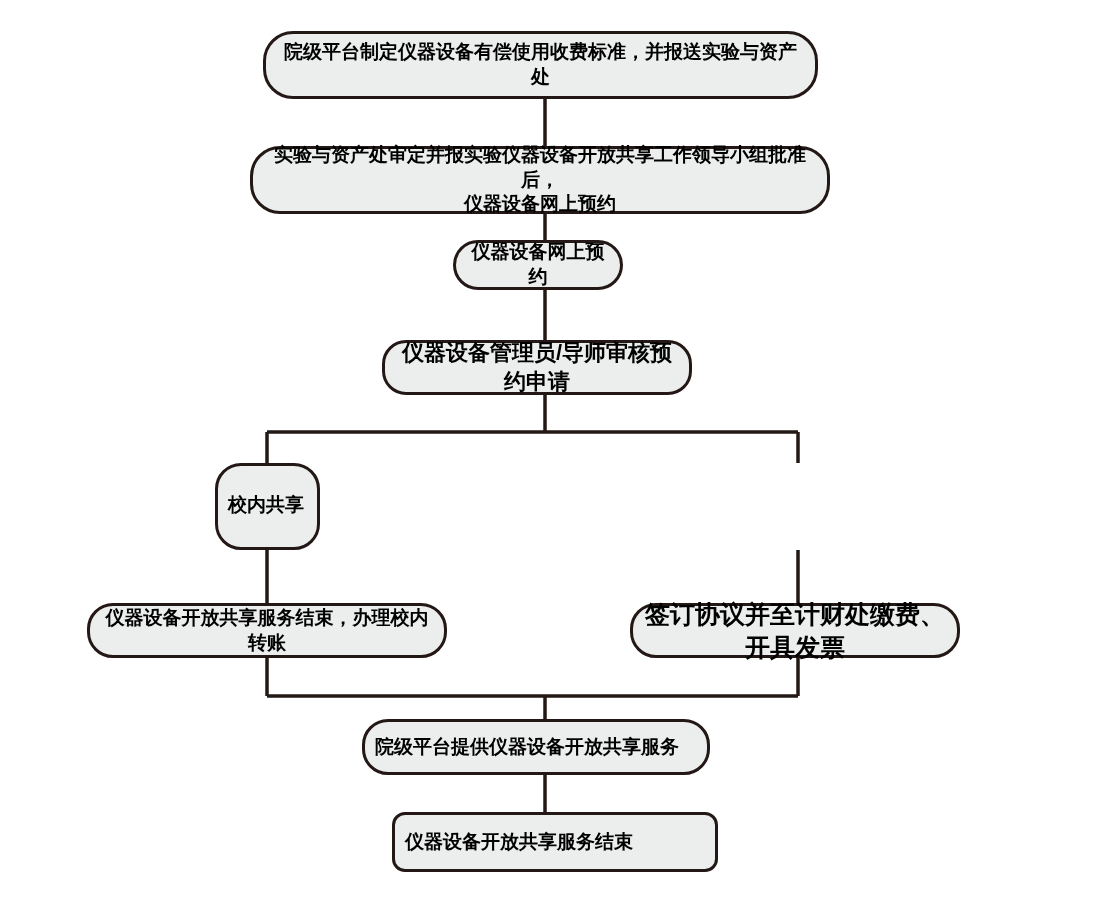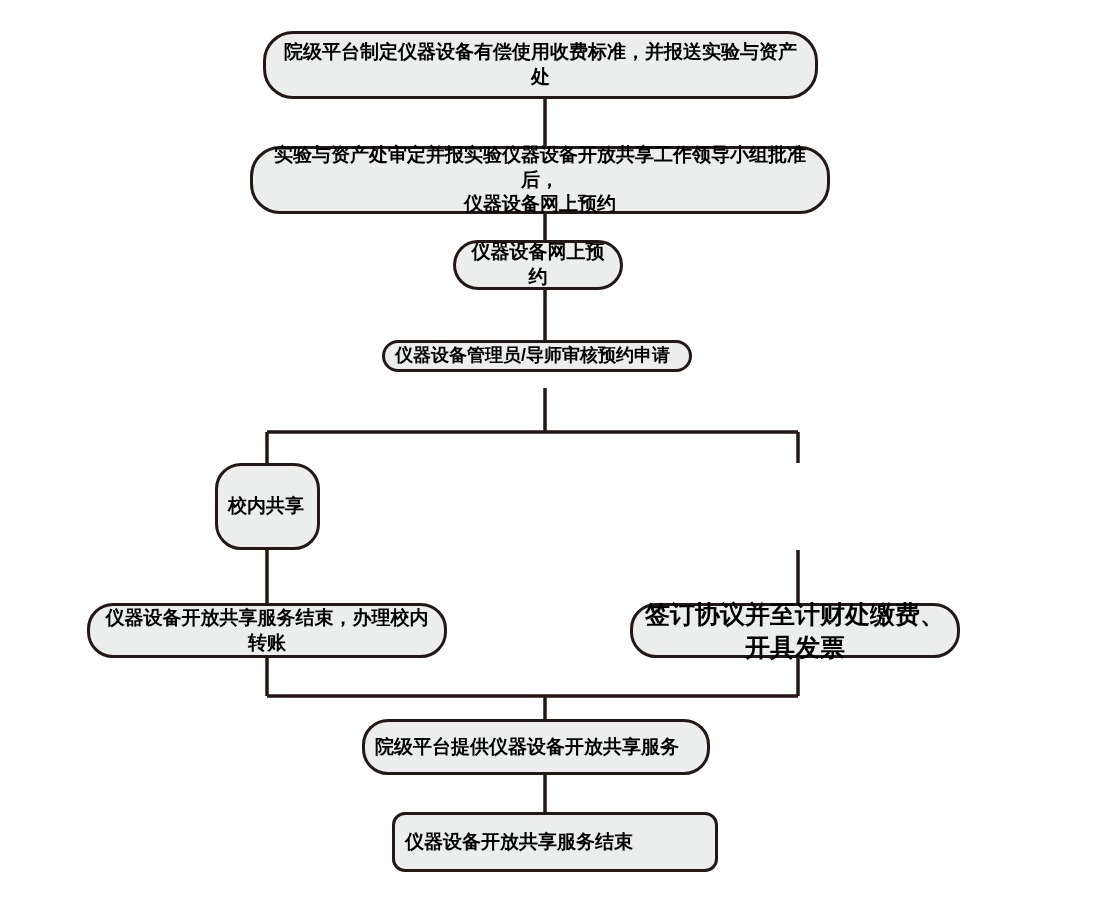--- a/index.html
+++ b/index.html
@@ -41,22 +41,22 @@
   }
   .node .label {
     display: block;
     padding: 0 10px;
     white-space: pre-line;
   }
   
   .n1 { left: 263px; top: 31px;  width: 555px; height: 68px; border-radius: 30px; font-size: 19px; }
   .n2 { left: 250px; top: 146px; width: 580px; height: 68px; border-radius: 30px; font-size: 19px; }
   .n3 { left: 453px; top: 240px; width: 170px; height: 50px; border-radius: 25px; font-size: 19px; }
-  .n4 { left: 382px; top: 340px; width: 310px; height: 32px; border-radius: 24px; font-size: 18px; }
-  .n5 { left: 215px; top: 463px; width: 105px; height: 87px; border-radius: 26px; font-size: 19px; }
+  .n4 { left: 382px; top: 340px; width: 310px; height: 55px; border-radius: 24px; font-size: 22px; }
+  .n5 { left: 215px; top: 463px; width: 105px; height: 87px; border-radius: 26px; font-size: 19px; font-family: Liberation Mono, monospace; }
   .n6 { left: 741px; top: 463px; width: 105px; height: 87px; border-radius: 26px; font-size: 19px; }
   .n7 { left: 87px;  top: 603px; width: 360px; height: 55px; border-radius: 26px; font-size: 19px; }
   .n8 { left: 630px; top: 603px; width: 330px; height: 55px; border-radius: 26px; font-size: 25px; }
   .n9 { left: 362px; top: 719px; width: 348px; height: 56px; border-radius: 26px; font-size: 19px; }
   .n10{ left: 392px; top: 812px; width: 326px; height: 60px; border-radius: 13px; font-size: 19px; }
 </style>
 </head>
 <body>
 
 <div id="canvas">

